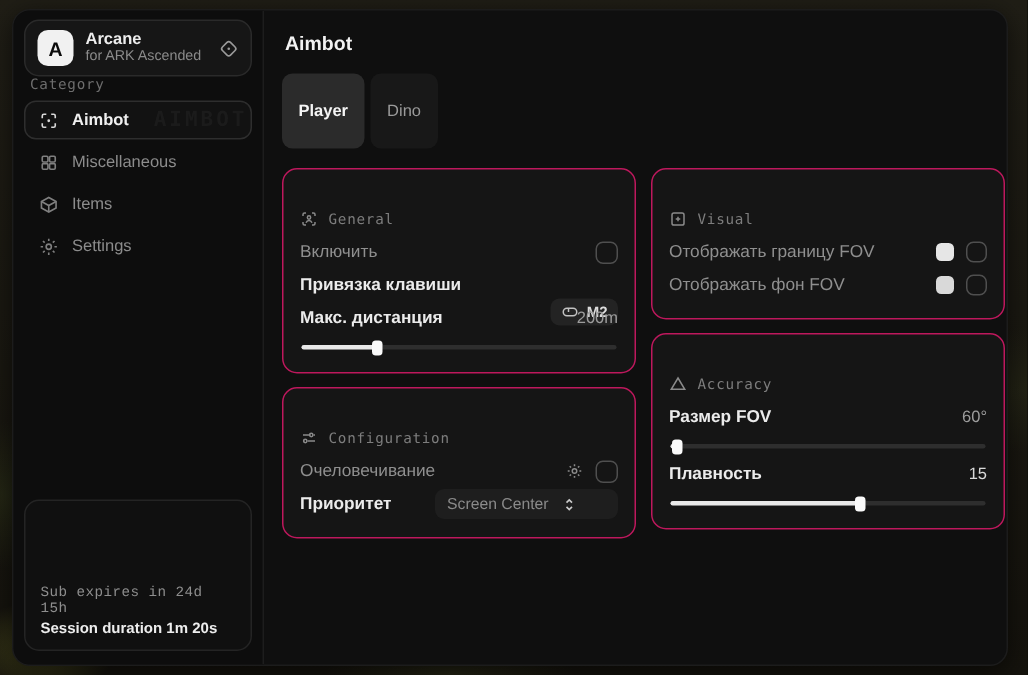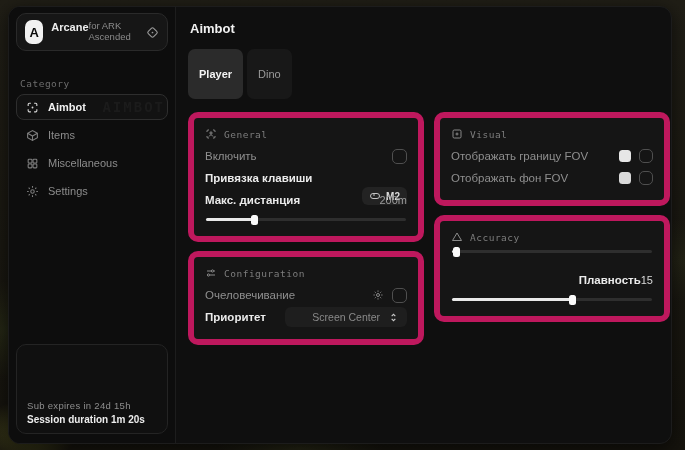--- a/index.html
+++ b/index.html
@@ -20,64 +20,64 @@
     display:flex; overflow:hidden;
     box-shadow:0 4px 18px rgba(0,0,0,.6);
   }
   
   .sidebar { width:167px; flex:0 0 167px; border-right:1px solid #1d1d1d; background:#0d0d0d; display:flex; flex-direction:column; }
   .logo-card {
     margin:6px 7px 0; height:38px; display:flex; align-items:center; gap:8px; padding:0 8px;
     background:#161616; border:1px solid #2a2a2a; border-radius:10px;
   }
   .logo-badge { width:24px; height:24px; background:#f1f1f1; border-radius:7px; display:flex; align-items:center; justify-content:center; font-weight:bold; font-size:13px; color:#0a0a0a; }
-  .logo-text { display:flex; flex-direction:row; line-height:1.15; }
+  .logo-text { display:flex; flex-direction:column; line-height:1.15; }
   .logo-name { font-size:11px; font-weight:bold; color:#ededed; }
   .logo-sub { font-size:9.5px; color:#8b8b8b; }
   .logo-action { margin-left:auto; color:#9a9a9a; display:flex; }
-  .category-label { margin:27px 11px 5px; font-family:"DejaVu Sans Mono", monospace; font-size:9.5px; color:#6d6d6d; letter-spacing:.5px; }
+  .category-label { margin:0 11px 5px; font-family:"DejaVu Sans Mono", monospace; font-size:9.5px; color:#6d6d6d; letter-spacing:.5px; }
   .nav { margin:0 7px; display:flex; flex-direction:column; }
   .nav-item {
     height:26px; display:flex; align-items:center; gap:9px; padding:0 9px; margin-bottom:2px;
     color:#8c8c8c; font-size:11px; border:1px solid transparent; border-radius:8px; cursor:pointer; position:relative; overflow:hidden;
   }
   .nav-item.active { border-color:#2e2e2e; background:#121212; color:#f0f0f0; font-weight:600; }
   .nav-item .icon { display:flex; color:inherit; opacity:.9; }
   .nav-watermark {
     position:absolute; right:2px; top:4px; font-family:"DejaVu Sans Mono", monospace;
     font-size:14px; font-weight:bold; letter-spacing:2px; color:#242424; opacity:.55; pointer-events:none;
   }
   .sidebar-footer {
     margin:auto 7px 9px; border:1px solid #242424; border-radius:10px; background:#101010; padding:7px 10px 8px;
   }
-  .sub-expires { font-family:Liberation Sans, sans-serif; font-size:9.5px; color:#8e8e8e; letter-spacing:.3px;margin-top:48px; }
+  .sub-expires { font-family:Liberation Mono, monospace; font-size:9.5px; color:#8e8e8e; letter-spacing:.3px;margin-top:48px; }
   .session-duration { margin-top:3px; font-size:10px; font-weight:bold; color:#ededed; }
   
   .main { flex:1; padding:14px 12px 12px 12px; display:flex; flex-direction:column; }
   .page-title { font-size:13px; font-weight:bold; color:#f2f2f2; margin-left:2px; }
   .tabs { margin-top:13px; display:flex; gap:4px; }
   .tab { padding:19px 11px; border-radius:7px; font-size:11px; color:#9a9a9a; background:#181818; cursor:pointer; }
   .tab.active { background:#2b2b2b; color:#f5f5f5; font-weight:600; }
   .cols { margin-top:13px; display:flex; gap:10px; align-items:flex-start; }
   .col { display:flex; flex-direction:column; gap:9px; width:236px; }
-  .card { background:#151515; border:6px solid #be185d; border-radius:10px; padding:7px 11px 11px; }
+  .card { background:#151515; border:1px solid #be185d; border-radius:10px; padding:24px 11px 11px; }
   .card-header { display:flex; align-items:center; gap:7px; color:#7d7d7d; font-family:"DejaVu Sans Mono", monospace; font-size:9.5px; letter-spacing:.5px; margin:3px 0 5px; }
   .card-header .icon { display:flex; color:#8a8a8a; }
   .row { display:flex; align-items:center; justify-content:space-between; height:22px; }
   .lbl { font-size:11.5px; color:#8f8f8f; }
   .lbl.strong { color:#ebebeb; font-weight:600; }
   .val { font-size:11px; color:#9c9c9c; }
   .val.bright { color:#d9d9d9; }
   .checkbox { width:15px; height:15px; border:1.5px solid #4f4f4f; border-radius:5px; background:transparent; cursor:pointer; flex:0 0 auto; }
   .checkbox.sm { width:14px; height:14px; }
   .right-group { display:flex; align-items:center; gap:8px; }
   .swatch { width:12px; height:12px; border-radius:3.5px; cursor:pointer; }
   .keybind { display:flex; align-items:center; gap:5px; background:#232323; border-radius:6px; padding:3px 7px; color:#dcdcdc; font-size:10px; font-weight:bold; cursor:pointer;margin-top:36px; }
   .keybind .icon { display:flex; color:#c2c2c2; }
-  .dropdown { display:flex; align-items:center; justify-content:flex-end; gap:8px; width:122px; background:#1e1e1e; border-radius:6px; padding:4px 8px; color:#8a8a8a; font-size:10.5px; cursor:pointer; }
+  .dropdown { display:flex; align-items:center; justify-content:flex-start; gap:8px; width:122px; background:#1e1e1e; border-radius:6px; padding:4px 8px; color:#8a8a8a; font-size:10.5px; cursor:pointer; }
   .dropdown .icon { display:flex; color:#cacaca; }
   .slider { position:relative; height:3px; background:#2e2e2e; border-radius:2px; margin:7px 1px 4px; cursor:pointer; }
   .slider-fill { position:absolute; left:0; top:0; height:3px; background:#e9e9e9; border-radius:2px; }
   .slider-thumb { position:absolute; top:-3.5px; width:7px; height:10px; background:#fafafa; border-radius:2.5px; margin-left:-3px; cursor:grab; }
   .gear-mini { display:flex; color:#8a8a8a; cursor:pointer; }
 </style>
 </head>
 <body>
 
 <div class="stage">
@@ -107,36 +107,36 @@
                 <path d="M4 9V6a2 2 0 0 1 2-2h3M15 4h3a2 2 0 0 1 2 2v3M20 15v3a2 2 0 0 1-2 2h-3M9 20H6a2 2 0 0 1-2-2v-3"></path>
                 <circle cx="12" cy="12" r="1.7" fill="currentColor" stroke="none"></circle>
               </svg>
           </span>
           <span>Aimbot</span>
           <span class="nav-watermark">AIMBOT</span>
         </div>
         <div class="nav-item">
           <span class="icon">
             <svg width="13" height="13" viewBox="0 0 24 24" fill="none" stroke="currentColor" stroke-width="2">
-                <path d="M21 8l-9-5-9 5v8l9 5 9-5z"></path>
-                <path d="M3 8l9 5 9-5M12 13v8"></path>
-              </svg>
-          </span>
-          <span>Items</span>
-        </div>
-        <div class="nav-item">
-          <span class="icon">
-            <svg width="13" height="13" viewBox="0 0 24 24" fill="none" stroke="currentColor" stroke-width="2">
                 <rect x="4" y="4" width="7" height="7" rx="1.5"></rect>
                 <rect x="13" y="4" width="7" height="7" rx="1.5"></rect>
                 <rect x="4" y="13" width="7" height="7" rx="1.5"></rect>
                 <rect x="13" y="13" width="7" height="7" rx="1.5"></rect>
               </svg>
           </span>
           <span>Miscellaneous</span>
+        </div>
+        <div class="nav-item">
+          <span class="icon">
+            <svg width="13" height="13" viewBox="0 0 24 24" fill="none" stroke="currentColor" stroke-width="2">
+                <path d="M21 8l-9-5-9 5v8l9 5 9-5z"></path>
+                <path d="M3 8l9 5 9-5M12 13v8"></path>
+              </svg>
+          </span>
+          <span>Items</span>
         </div>
         <div class="nav-item">
           <span class="icon">
             <svg width="13" height="13" viewBox="0 0 24 24" fill="none" stroke="currentColor" stroke-width="2">
                 <circle cx="12" cy="12" r="3.2"></circle>
                 <path d="M12 2v3M12 19v3M2 12h3M19 12h3M4.9 4.9l2.1 2.1M17 17l2.1 2.1M19.1 4.9L17 7M7 17l-2.1 2.1"></path>
               </svg>
           </span>
           <span>Settings</span>
         </div>
@@ -264,25 +264,29 @@
 
           <div class="card">
             <div class="card-header">
               <span class="icon">
                 <svg width="12" height="12" viewBox="0 0 24 24" fill="none" stroke="currentColor" stroke-width="2">
                     <path d="M12 4L21 19H3z"></path>
                   </svg>
               </span>
               <span>Accuracy</span>
             </div>
+            <div class="row">
+              <span class="lbl strong">Размер FOV</span>
+              <span class="val">60°</span>
+            </div>
             <div class="slider">
               <div class="slider-fill" style="width: 2%;"></div>
               <div class="slider-thumb" style="left: 2%;"></div>
             </div>
-            <div class="row" style="margin-top:16px;justify-content:flex-end;">
+            <div class="row" style="margin-top:6px;">
               <span class="lbl strong">Плавность</span>
               <span class="val bright">15</span>
             </div>
             <div class="slider">
               <div class="slider-fill" style="width: 60%;"></div>
               <div class="slider-thumb" style="left: 60%;"></div>
             </div>
           </div>
         </div>
       </div>

